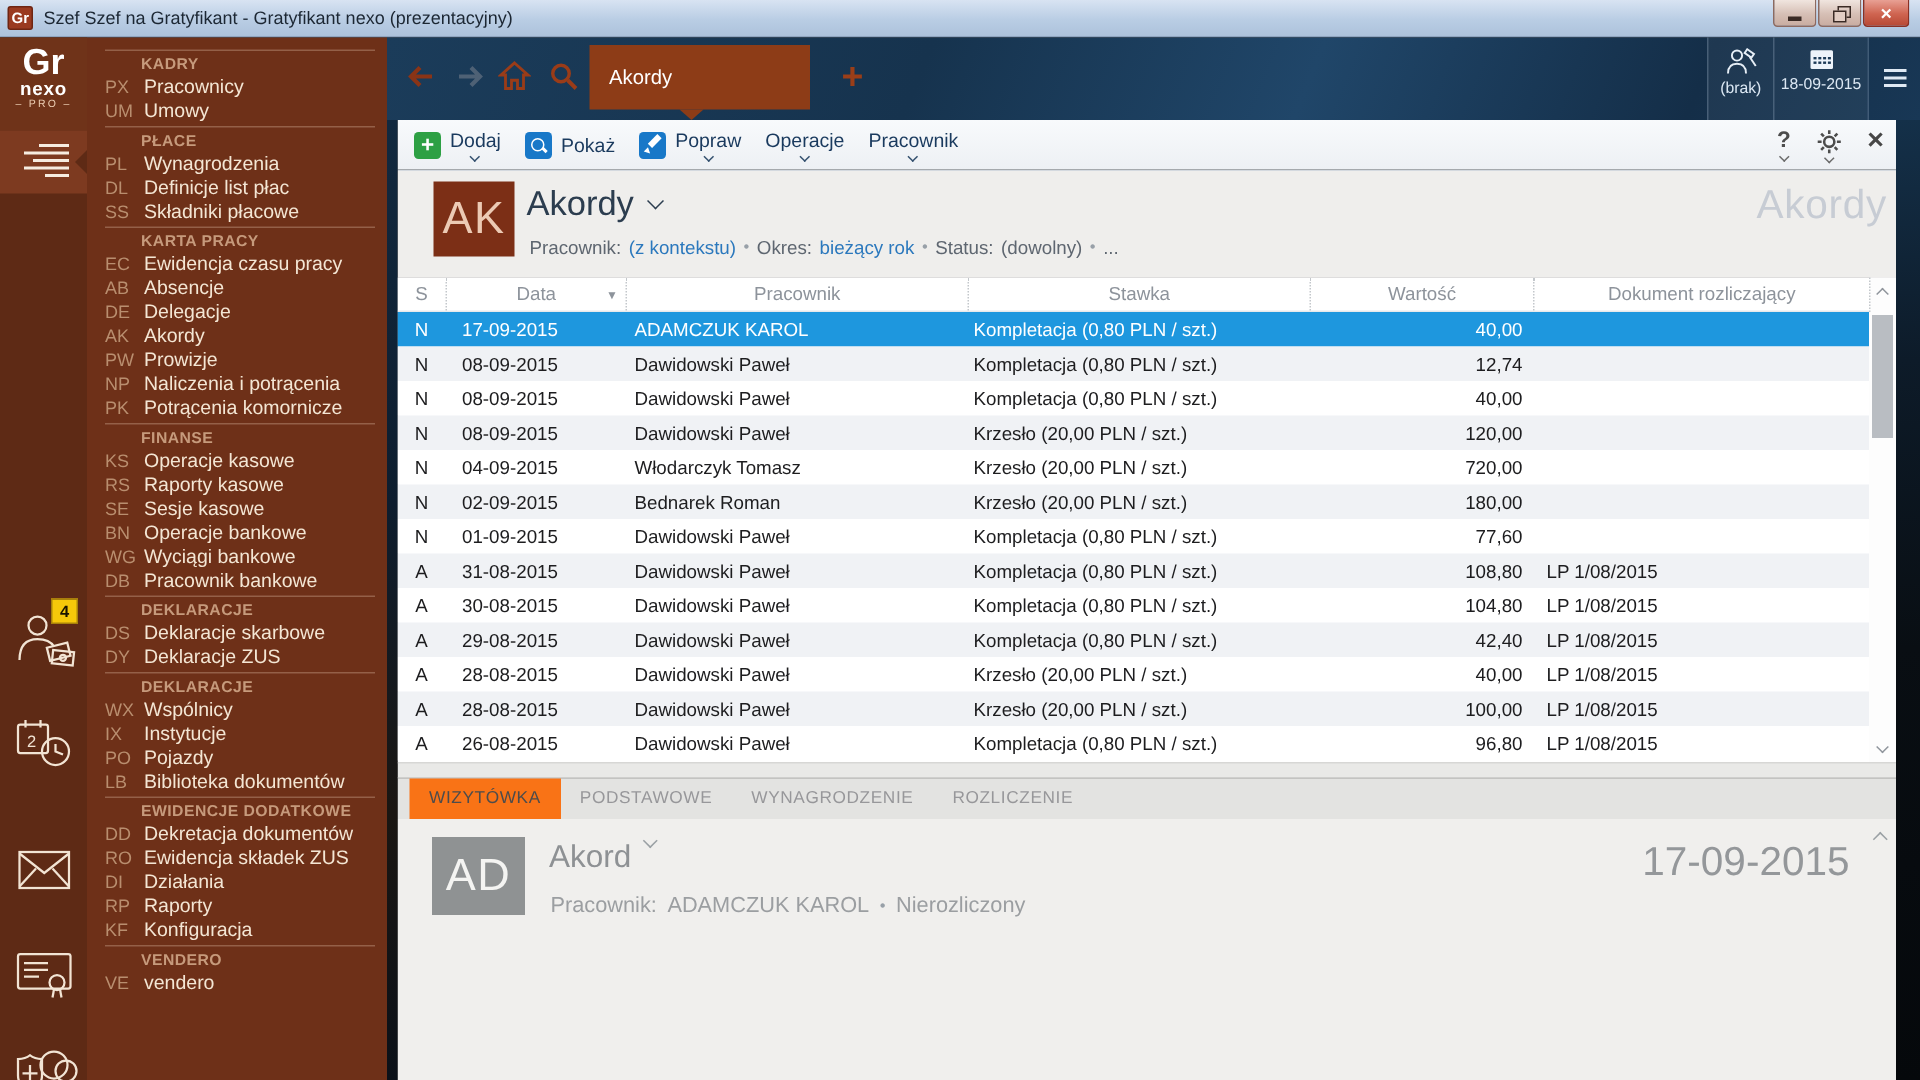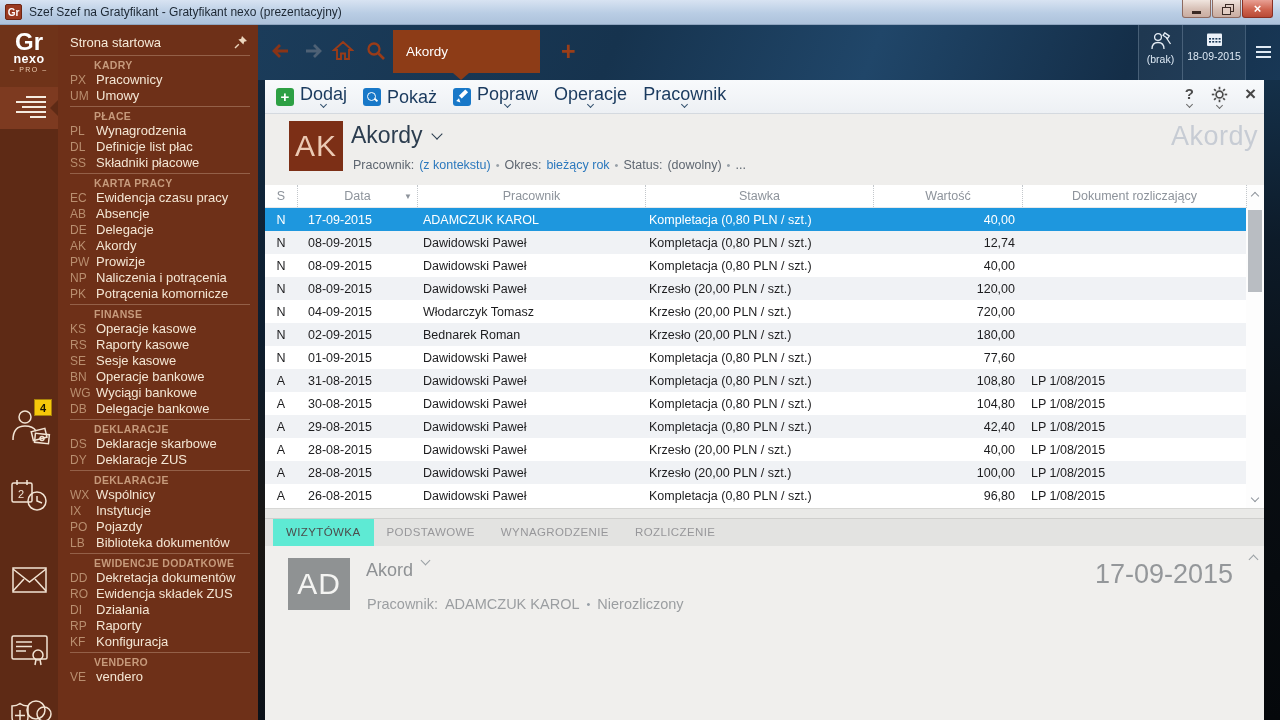--- a/index.html
+++ b/index.html
@@ -81,21 +81,21 @@
   .magnifier-icon::before { content:''; position:absolute; left:4px; top:4px; width:7px; height:7px;
     border:1.6px solid #fff; border-radius:50%; }
   .magnifier-icon::after { content:''; position:absolute; left:11px; top:11px; width:4px; height:2px;
     background:#fff; transform:rotate(45deg); }
   .brush-icon { background:#1878c8; }
   .brush-icon::before { content:''; position:absolute; left:6px; top:4px; width:9px; height:4px;
     background:#fff; transform:rotate(-45deg); }
   .brush-icon::after { content:''; position:absolute; left:4px; top:11px; width:0; height:0;
     border-left:4px solid #fff; border-top:2px solid transparent; border-bottom:2px solid transparent; transform:rotate(45deg); }
   .tlwrap { display:flex; flex-direction:column; align-items:center; }
-  .tlabel { font-size:18px; color:#1a3a5e; line-height:14px; }
+  .tlabel { font-size:13px; color:#1a3a5e; line-height:14px; }
   .chev { display:inline-block; width:5px; height:5px; border-right:1.3px solid #33506e;
     border-bottom:1.3px solid #33506e; transform:rotate(45deg); }
   .tchev { margin-top:1px; }
   .toolbar-right { position:absolute; right:8px; top:0; height:34px; display:flex; align-items:flex-start; gap:17px; padding-top:6px; }
   .tbtn-r { display:flex; flex-direction:column; align-items:center; }
   .tglyph { font-size:15px; color:#4c4c4c; font-weight:bold; line-height:16px; }
   .tglyph.xg { font-size:19px; line-height:15px; font-weight:bold; color:#474747; }
   .chev-gray { border-color:#6a6a6a; }
 
   
@@ -134,25 +134,25 @@
   .schev { position:absolute; left:6px; width:6px; height:6px; border-right:1.4px solid #8f959c; border-bottom:1.4px solid #8f959c; }
   .schev.up { top:8px; transform:rotate(-135deg); }
   .schev.down { bottom:7px; transform:rotate(45deg); }
 
   
   .splitter { position:absolute; left:265px; top:508px; width:999px; height:11px; background:#e9e9e7;
     border-top:1px solid #d7d7d5; border-bottom:1px solid #cfcfcd; }
   .tabstrip { position:absolute; left:265px; top:519px; width:999px; height:27px; background:#e3e3e1;
     display:flex; padding-left:8px; }
   .btab { padding:0 13px; line-height:27px; font-size:11.5px; letter-spacing:.4px; color:#97979a; white-space:nowrap; }
-  .btab.active { background:#5eead4; color:#4c4c4c; }
+  .btab.active { background:#f97316; color:#4c4c4c; }
   .detail { position:absolute; left:265px; top:546px; width:999px; height:174px; background:#f0efed; }
   .avatarAD { position:absolute; left:23px; top:12px; width:62px; height:52px; background:#8f9293;
     color:#f4f4f2; font-size:30px; display:flex; align-items:center; justify-content:center; letter-spacing:1px; }
-  .dtitle { position:absolute; left:101px; top:14px; font-size:18px; color:#8e9194; display:flex; }
+  .dtitle { position:absolute; left:101px; top:14px; font-size:21px; color:#8e9194; display:flex; }
   .dchev { width:7px; height:7px; border-right:1.5px solid #9aa0a4; border-bottom:1.5px solid #9aa0a4;
     transform:rotate(45deg); margin-left:9px; margin-top:-3px; }
   .dsub { position:absolute; left:102px; top:50px; font-size:14.5px; color:#9b9ea1; display:flex; gap:7px; align-items:center; white-space:nowrap; }
   .ddate { position:absolute; right:31px; top:13px; font-size:27px; color:#94979a; }
   .dscroll { position:absolute; right:7px; top:10px; width:7px; height:7px;
     border-right:1.4px solid #9aa0a4; border-bottom:1.4px solid #9aa0a4; transform:rotate(-135deg); }
 
   
   .seam { position:absolute; left:258px; top:80px; width:7px; height:640px;
     background:linear-gradient(#12293f,#0d1d2e 40%,#1a1612 72%,#0b1119); }
@@ -238,27 +238,20 @@
         <circle cx="28" cy="13" r="9"></circle>
         <circle cx="36" cy="17" r="7"></circle>
         <path d="M4 9 C9 9 12 6.5 12 6.5 C12 6.5 15 9 20 9 L20 20 C20 27.5 12 31.5 12 31.5 C12 31.5 4 27.5 4 20 Z"></path>
         <line x1="12" y1="13" x2="12" y2="24"></line>
           <line x1="7" y1="18.5" x2="17" y2="18.5"></line>
       </g>
     </svg>
   </div>
 
   <div class="menu">
-    <div class="menu-top">
-      <span>Strona startowa</span>
-      <svg class="pin" width="14" height="14" viewBox="0 0 14 14">
-        <path d="M8 1 L13 6 L10.2 6.8 L9.4 9.6 L4.4 4.6 L7.2 3.8 Z" fill="#ecd6bd"></path>
-        <line x1="4.8" y1="9.2" x2="1" y2="13" stroke="#ecd6bd" stroke-width="1.4"></line>
-      </svg>
-    </div>
     <div>
         <div class="menu-section">
           <div class="menu-header">KADRY</div>
           <div class="menu-item">
             <span class="menu-code">PX</span>
             <span class="menu-label">Pracownicy</span>
           </div>
           <div class="menu-item">
             <span class="menu-code">UM</span>
             <span class="menu-label">Umowy</span>
@@ -327,21 +320,21 @@
           <div class="menu-item">
             <span class="menu-code">BN</span>
             <span class="menu-label">Operacje bankowe</span>
           </div>
           <div class="menu-item">
             <span class="menu-code">WG</span>
             <span class="menu-label">Wyciągi bankowe</span>
           </div>
           <div class="menu-item">
             <span class="menu-code">DB</span>
-            <span class="menu-label">Delegacje bankowe</span>
+            <span class="menu-label">Pracownik bankowe</span>
           </div>
         </div>
         <div class="menu-section">
           <div class="menu-header">DEKLARACJE</div>
           <div class="menu-item">
             <span class="menu-code">DS</span>
             <span class="menu-label">Deklaracje skarbowe</span>
           </div>
           <div class="menu-item">
             <span class="menu-code">DY</span>

